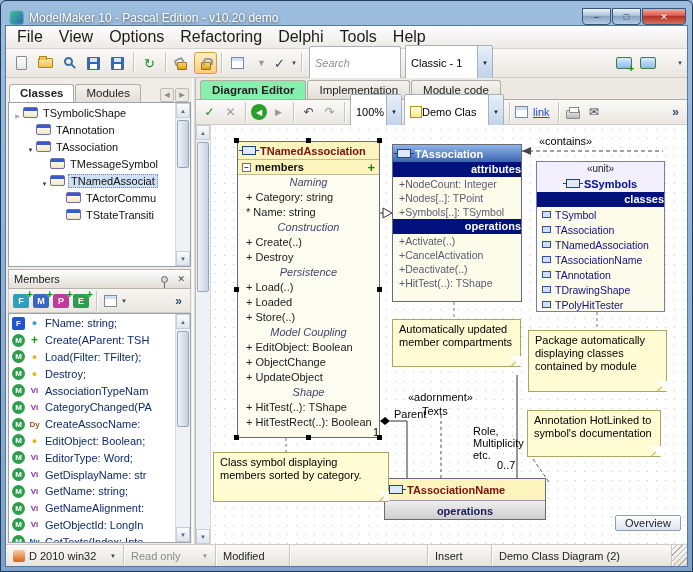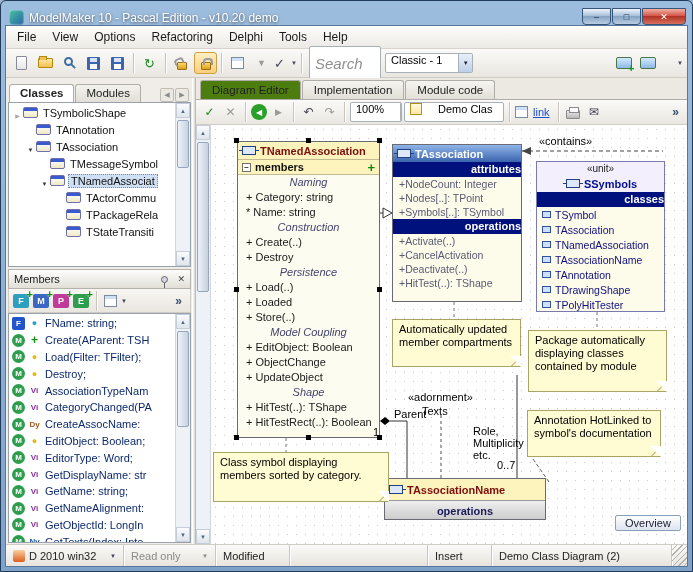--- a/index.html
+++ b/index.html
@@ -11,21 +11,21 @@
 .appicon{width:15px;height:15px;border-radius:3px;background:linear-gradient(135deg,#43c39d,#2a64a8);
   box-shadow:inset 0 0 2px #fff;margin-right:5px;flex:none}
 .title{text-shadow:0 1px 3px rgba(0,0,0,.6);white-space:nowrap;overflow:hidden;flex:1}
 .winbtns{display:flex;gap:1px;margin-left:6px}
 .wbtn{width:29px;height:17px;border:1px solid #35557a;border-radius:0 0 4px 4px;display:flex;align-items:center;
   justify-content:center;font-size:9px;color:#1a2c44;background:linear-gradient(#eef4fb,#a9c0da 45%,#87a4c4 50%,#b9cde2)}
 .wbtn.close{width:44px;color:#fff;background:linear-gradient(#f0b0a4,#d4574a 45%,#b23426 50%,#d8705c)}
 
 .app{flex:1;display:flex;flex-direction:column;background:#f0ede8;border:1px solid #56789c;overflow:hidden}
 .menubar{height:23px;display:flex;align-items:center;background:linear-gradient(#fdfdfc,#eceae5);
-  border-bottom:1px solid #d8d4cd;font-size:12px;color:#1a1a1a;padding:0 3px}
+  border-bottom:1px solid #d8d4cd;font-size:16px;color:#1a1a1a;padding:0 3px}
 .menu-item{padding:3px 8px;cursor:default}
 .toolbar{height:29px;display:flex;align-items:center;background:linear-gradient(#fbfaf8,#e9e6e0);
   border-bottom:1px solid #cfccc5;padding:0 4px;gap:1px}
 .tbtn{width:23px;height:22px;display:flex;align-items:center;justify-content:center;border-radius:3px;flex:none}
 .tbtn.hl{background:linear-gradient(#fdeec2,#f8cf7e);border:1px solid #d0a040}
 .vsep{width:1px;height:20px;background:#c8c4bc;box-shadow:1px 0 0 #fff;margin:0 3px;flex:none}
 .glyph-green{color:#1d8a1d;font-size:13px}.glyph-gray{color:#9a9a9a;font-size:13px}
 .glyph-dark{color:#445;font-size:13px}
 
 .sh-page{width:11px;height:14px;background:linear-gradient(#fff,#e6e6e6);border:1px solid #8a8a9a;border-radius:1px}
@@ -41,24 +41,24 @@
 .sh-lock.open::before{left:-4px;transform:rotate(-25deg)}
 .sh-screen{width:16px;height:12px;border:1px solid #48784a;background:linear-gradient(#d2e9ff,#8cb9e8);border-radius:2px;position:relative}
 .sh-screen::after{content:"+";position:absolute;right:-4px;bottom:-6px;color:#159115;font-weight:bold;font-size:11px}
 .sh-screen.plain::after{content:""}
 .sh-printer{width:14px;height:9px;background:linear-gradient(#ececec,#b8b8b8);border:1px solid #8a8a8a;border-radius:1px;position:relative;margin-top:4px}
 .sh-printer::before{content:"";position:absolute;top:-4px;left:2px;width:8px;height:4px;background:#fff;border:1px solid #8a8a8a}
 .sh-diagram{width:12px;height:12px;background:linear-gradient(#fffbe0,#ffe9a0);border:1px solid #b09020;flex:none}
 .sh-grid{width:13px;height:12px;border:1px solid #7a8aa0;background:
   linear-gradient(#cfe0f4 3px,transparent 3px),#fff}
 
-.search{width:72px;height:19px;border:1px solid #a8b0ba;border-radius:2px;font-size:15px;padding:16px 5px;color:#333;margin:0 3px}
+.search{width:92px;height:19px;border:1px solid #a8b0ba;border-radius:2px;font-size:11px;padding:16px 5px;color:#333;margin:0 3px}
 .search::placeholder{color:#909090;font-style:italic}
-.combo{display:inline-flex;height:20px;border:1px solid #a8b0ba;background:#fff;font-size:11px;
-  padding-left:5px;border-radius:2px;gap:16px;white-space:nowrap;overflow:hidden;flex:none}
+.combo{display:inline-flex;align-items:center;height:36px;border:1px solid #a8b0ba;background:#fff;font-size:11px;
+  padding-left:5px;border-radius:2px;gap:0;white-space:nowrap;overflow:hidden;flex:none}
 .carr{width:15px;align-self:stretch;display:flex;align-items:center;justify-content:center;font-size:6px;color:#223;
   background:linear-gradient(#e8f0fa,#bcd0e8);border-left:1px solid #a8b0ba;margin-left:auto}
 .combo.style{width:88px}.combo.zoom{width:52px}.combo.diag{width:100px}
 .spacer{flex:1}
 .ovf{color:#33506e;font-weight:bold;font-size:12px;padding:0 4px}
 
 .content{flex:1;display:flex;overflow:hidden}
 .left-panel{width:186px;display:flex;flex-direction:column;background:#f0ede8;padding:2px 1px 1px 2px;overflow:hidden}
 .splitter{width:4px;background:linear-gradient(90deg,#fafaf8,#d8d4cc);border-left:1px solid #fff;border-right:1px solid #c0bcb4}
 .main-panel{flex:1;display:flex;flex-direction:column;overflow:hidden}
@@ -116,21 +116,21 @@
 .vscroll.cleft{border-left:none;border-right:1px solid #d4d8de}
 .sarrow{height:15px;display:flex;align-items:center;justify-content:center;font-size:6px;color:#4a6a8a;
   background:linear-gradient(#fafbfc,#dfe5ec);border:1px solid #c4cdd8;flex:none}
 .strack{flex:1;position:relative}
 .sthumb{position:absolute;left:1px;right:1px;background:linear-gradient(90deg,#eef2f7,#c6d2e0);
   border:1px solid #96a6ba;border-radius:2px}
 
 .mtabs{height:22px;display:flex;align-items:flex-end;background:#ece9e3;padding-left:4px;gap:1px;border-bottom:1px solid #b0ada6}
 .mtab{padding:3px 11px;font-size:11.5px;border:1px solid #b0ada6;border-bottom:none;border-radius:3px 3px 0 0;
   background:linear-gradient(#f6f4f0,#e2dfd8);color:#222}
-.mtab.active{background:#4d7c0f;font-weight:normal}
+.mtab.active{background:#86efac;font-weight:bold}
 .dtoolbar{height:25px;display:flex;align-items:center;background:linear-gradient(#fbfaf8,#eae7e1);
   border-bottom:1px solid #cfccc5;padding:0 4px;gap:2px}
 .dic{width:19px;height:19px;display:flex;align-items:center;justify-content:center;font-size:12px;flex:none;border-radius:3px}
 .dic.circgreen{background:#2aa02a;color:#fff;border-radius:50%;font-size:8px;width:16px;height:16px}
 .linkbtn{color:#1a4ecc;text-decoration:underline;font-size:11px;padding:0 3px}
 
 .canvasrow{flex:1;display:flex;overflow:hidden}
 .canvas{flex:1;position:relative;background:#fff;overflow:hidden;
   background-image:radial-gradient(circle,#c9c9d2 0.9px,transparent 1px);background-size:9px 9px}
 .wires{position:absolute;left:0;top:0;z-index:1;pointer-events:none}
@@ -307,25 +307,20 @@
                 <span class="cicon"></span>
                 <span class="tlabel sel">TNamedAssociat</span>
               </div>
 
               <div class="trow d3">
                 <span class="exp"></span>
                 <span class="cicon"></span>
                 <span class="tlabel">TActorCommu</span>
               </div>
 
-              <div class="trow d3">
-                <span class="exp"></span>
-                <span class="cicon"></span>
-                <span class="tlabel">TPackageRela</span>
-              </div>
 
               <div class="trow d3">
                 <span class="exp"></span>
                 <span class="cicon"></span>
                 <span class="tlabel">TStateTransiti</span>
               </div>
 
             </div>
           <div class="vscroll">
             <span class="sarrow">▲</span>

